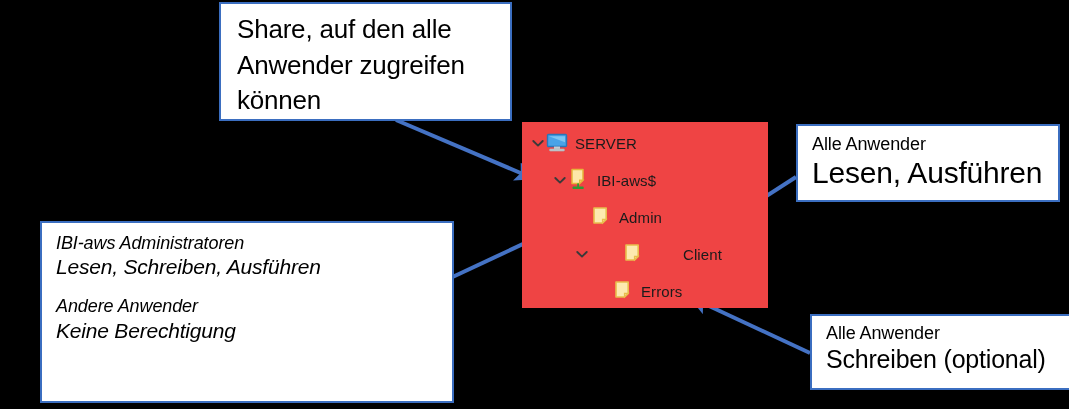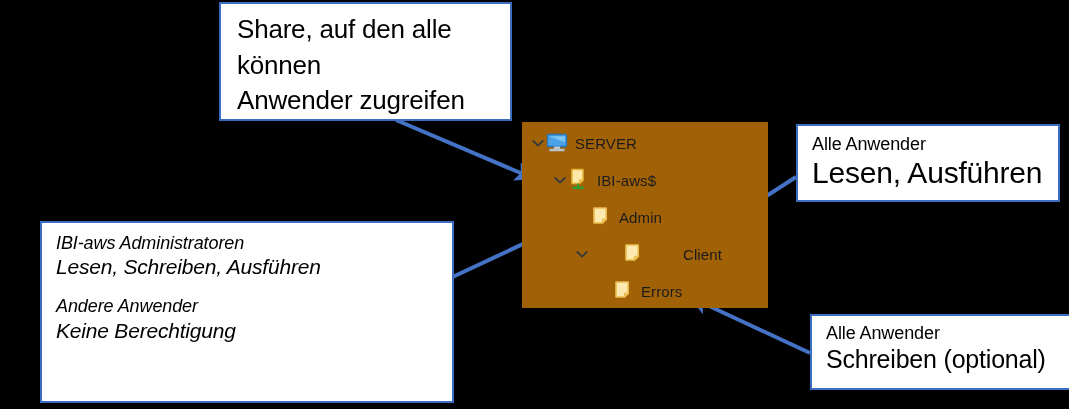--- a/index.html
+++ b/index.html
@@ -87,21 +87,21 @@
   #callout-all-write .line-sm { font-size: 18px; }
   #callout-all-write .line-lg { font-size: 25px; line-height: 1.2; }
 
   
   #tree-panel {
     position: absolute;
     left: 486px;
     top: 122px;
     width: 246px;
     height: 186px;
-    background: #a16207;
+    background: #ef4444;
     overflow: hidden;
   }
   .tree-row {
     position: absolute;
     height: 30px;
     display: flex;
     align-items: center;
     white-space: nowrap;
   }
   .tree-label {
@@ -161,22 +161,22 @@
 
     <line x1="408" y1="281" x2="549" y2="215" stroke="#4472C4" stroke-width="4" marker-end="url(#ah)"></line>
 
     <line x1="760" y1="177" x2="647" y2="250" stroke="#4472C4" stroke-width="4" marker-end="url(#ah)"></line>
 
     <line x1="774" y1="353" x2="658" y2="299" stroke="#4472C4" stroke-width="4" marker-end="url(#ah)"></line>
   </svg>
 
   <div class="callout" id="callout-share">
     <div class="line-lg">Share, auf den alle</div>
+    <div class="line-lg">Anwender zugreifen</div>
     <div class="line-lg">können</div>
-    <div class="line-lg">Anwender zugreifen</div>
   </div>
 
   <div class="callout" id="callout-admins">
     <div class="line-sm">IBI-aws Administratoren</div>
     <div class="line-lg">Lesen, Schreiben, Ausführen</div>
     <div class="spacer"></div>
     <div class="line-sm">Andere Anwender</div>
     <div class="line-lg">Keine Berechtigung</div>
   </div>
 

